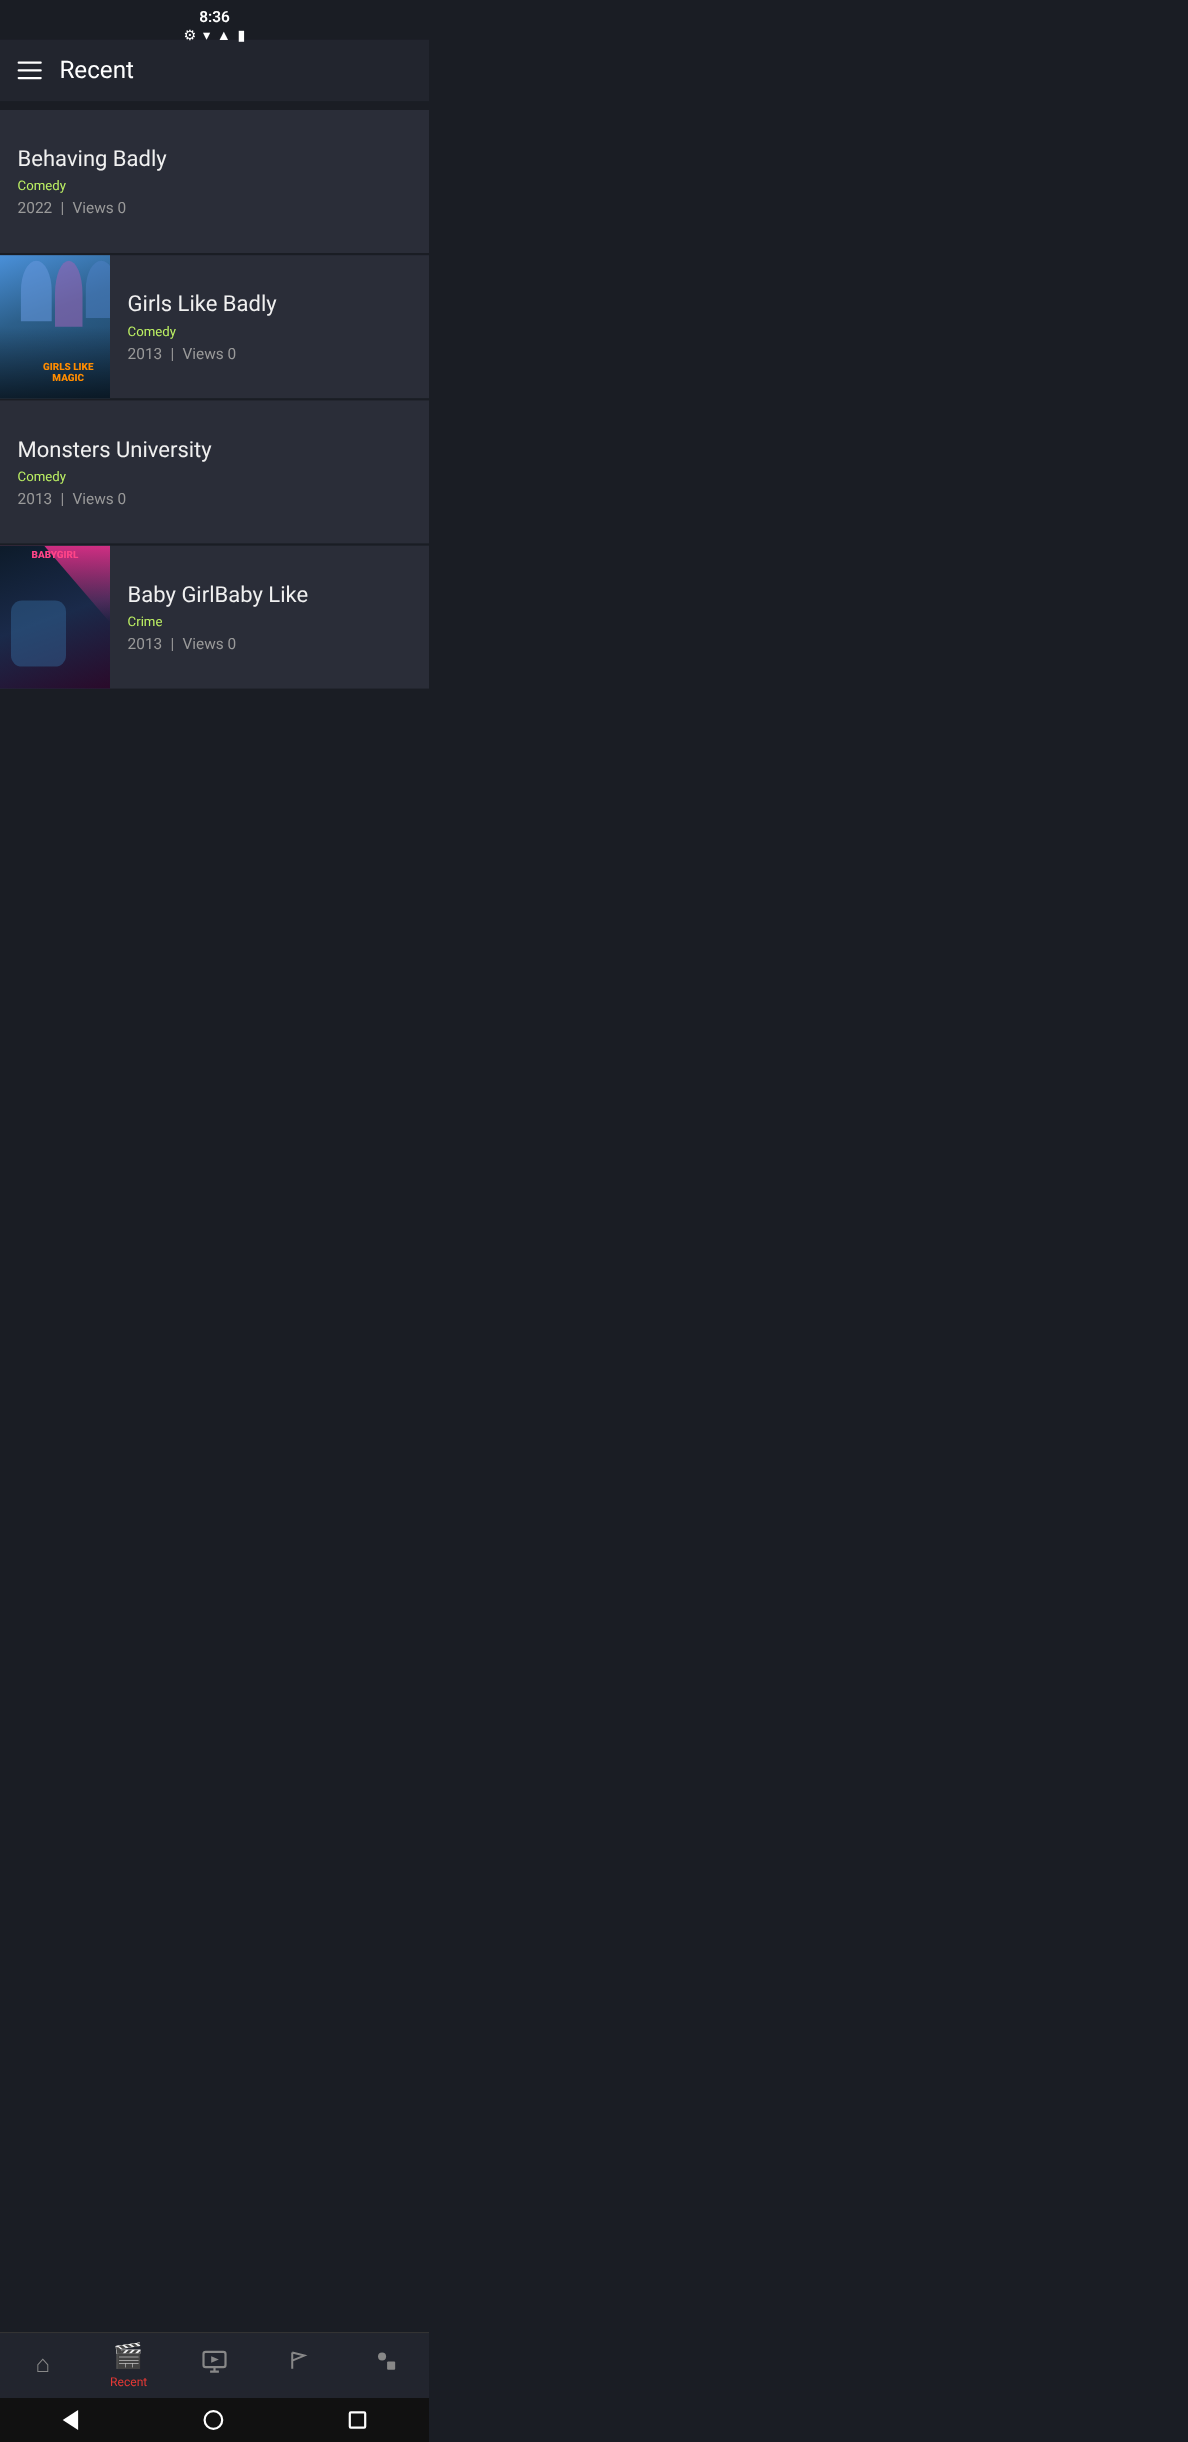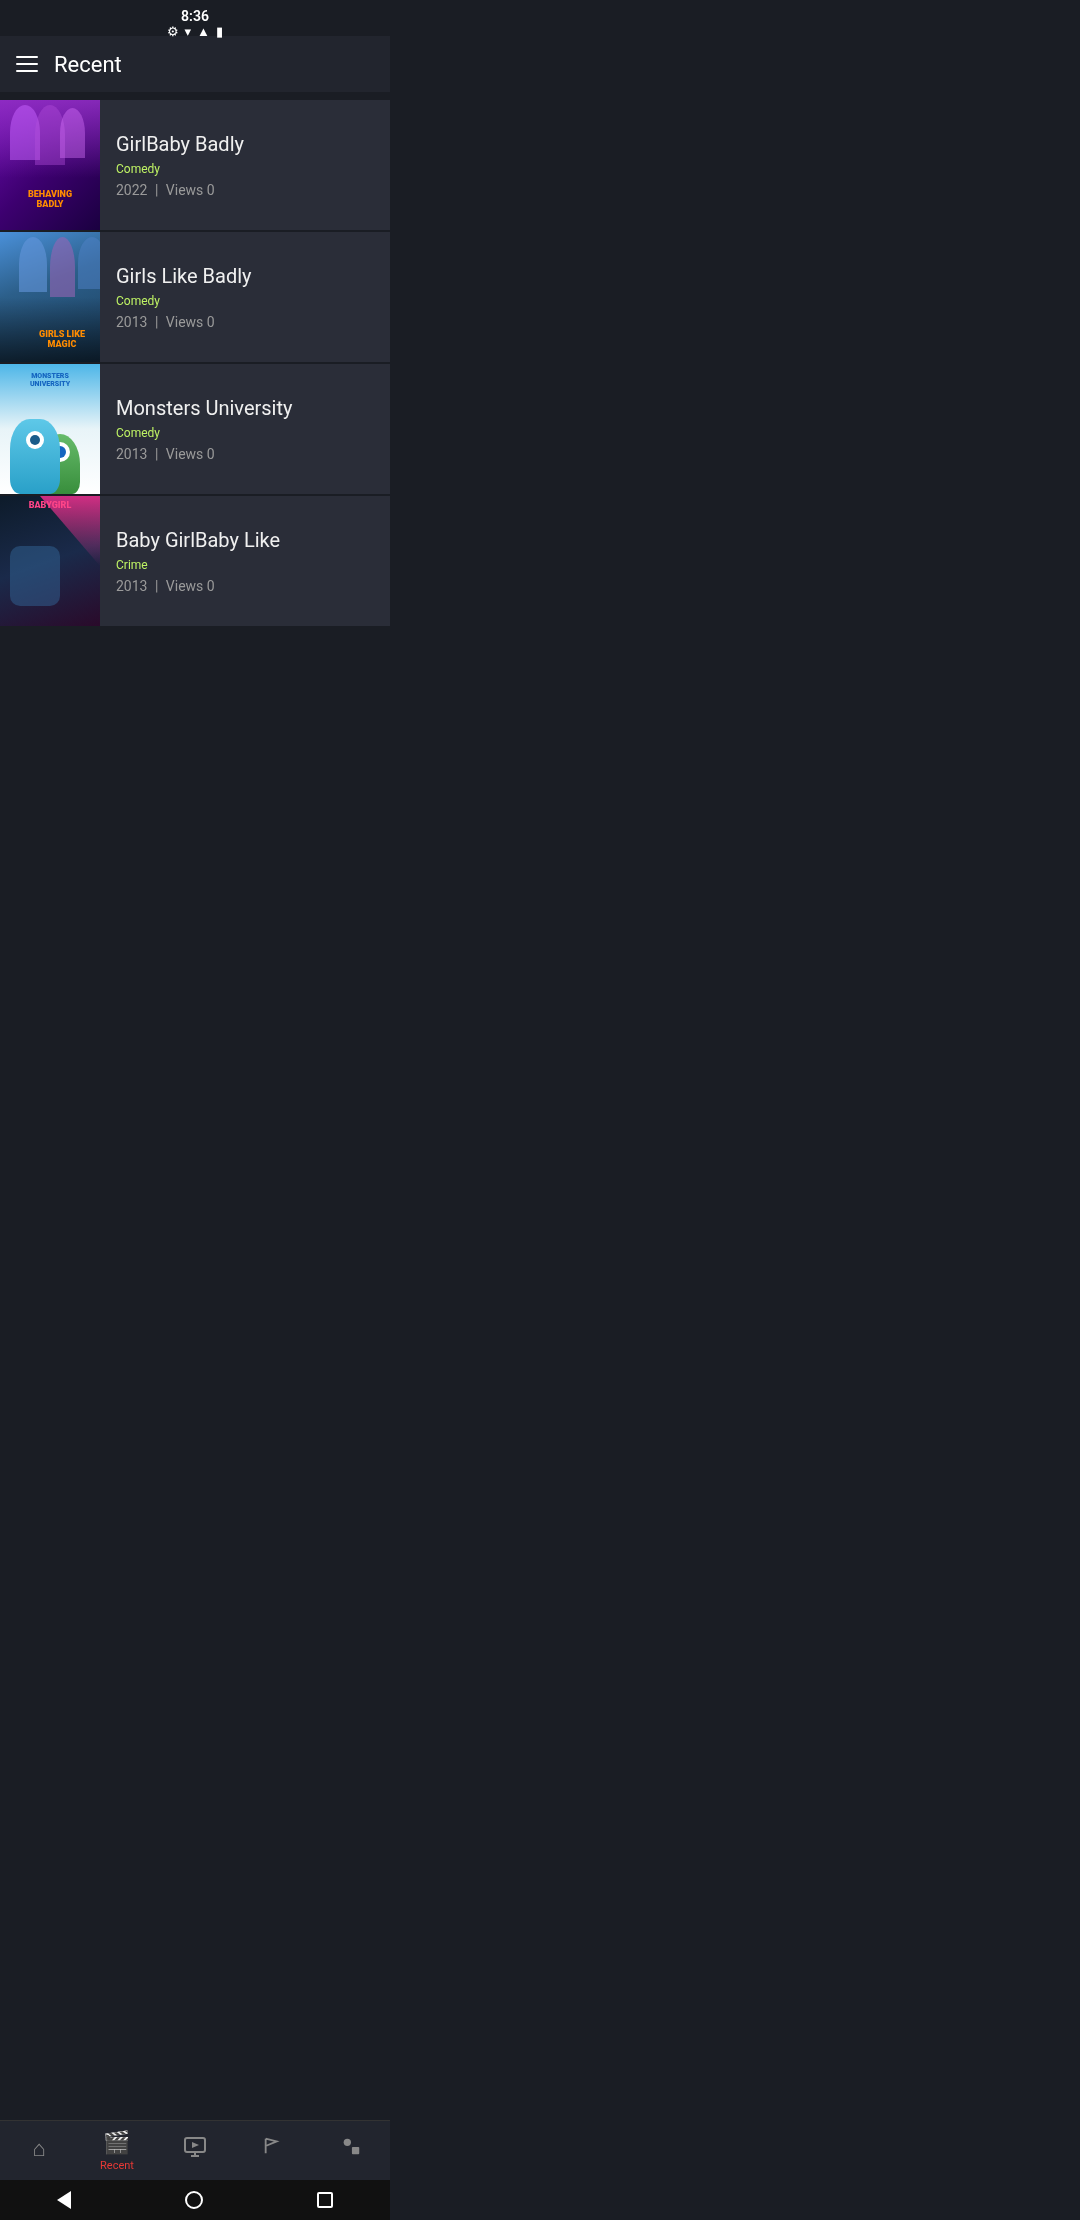--- a/index.html
+++ b/index.html
@@ -324,33 +324,22 @@
     <span></span>
     <span></span>
     <span></span>
   </div>
   <span class="header-title">Recent</span>
 </div>
 
 <div class="movie-list">
 
   <div class="movie-item">
-    <div class="movie-poster poster-behaving">
-      <div class="poster-placeholder" style="flex-direction:column; position:relative; width:100%; min-height:130px;">
-
-        <div style="position:absolute; top:0; left:0; right:0; bottom:0; overflow:hidden;">
-          <div style="position:absolute; top:5px; left:10px; width:30px; height:55px; background:rgba(200,100,255,0.5); border-radius:50% 50% 0 0;"></div>
-          <div style="position:absolute; top:5px; left:35px; width:30px; height:60px; background:rgba(180,80,220,0.4); border-radius:50% 50% 0 0;"></div>
-          <div style="position:absolute; top:8px; left:60px; width:25px; height:50px; background:rgba(220,120,255,0.4); border-radius:50% 50% 0 0;"></div>
-        </div>
-        <div class="poster-behaving-text">BEHAVING<br>BADLY</div>
-      </div>
-    </div>
     <div class="movie-info">
-      <span class="movie-title">GirlBaby Badly</span>
+      <span class="movie-title">Behaving Badly</span>
       <span class="movie-genre">Comedy</span>
       <span class="movie-meta">
         <span>2022</span><span class="meta-separator"> | </span><span>Views 0</span>
       </span>
     </div>
   </div>
 
   <div class="movie-item">
     <div class="movie-poster poster-girls">
       <div class="poster-placeholder" style="position:relative; width:100%; min-height:130px;margin-left:12px;">
@@ -365,37 +354,20 @@
     <div class="movie-info">
       <span class="movie-title">Girls Like Badly</span>
       <span class="movie-genre">Comedy</span>
       <span class="movie-meta">
         <span>2013</span><span class="meta-separator"> | </span><span>Views 0</span>
       </span>
     </div>
   </div>
 
   <div class="movie-item">
-    <div class="movie-poster poster-monsters">
-      <div class="poster-placeholder" style="position:relative; width:100%; min-height:130px;">
-        <div class="poster-monsters-title">MONSTERS<br>UNIVERSITY</div>
-
-        <div style="position:absolute; bottom:0; left:10px; width:50px; height:75px; background:linear-gradient(180deg,#5ec8e8 0%,#29a0c8 100%); border-radius:40% 40% 20% 20%; z-index:2;">
-          <div style="position:absolute; top:12px; left:50%; transform:translateX(-50%); width:18px; height:18px; background:#fff; border-radius:50%;">
-            <div style="position:absolute; top:4px; left:4px; width:10px; height:10px; background:#1a5c8a; border-radius:50%;"></div>
-          </div>
-        </div>
-
-        <div style="position:absolute; bottom:0; left:40px; width:40px; height:60px; background:linear-gradient(180deg,#66bb6a 0%,#388e3c 100%); border-radius:50% 50% 20% 20%; z-index:1;">
-          <div style="position:absolute; top:8px; left:50%; transform:translateX(-50%); width:20px; height:20px; background:#fff; border-radius:50%;">
-            <div style="position:absolute; top:4px; left:4px; width:12px; height:12px; background:#1565c0; border-radius:50%;"></div>
-          </div>
-        </div>
-      </div>
-    </div>
     <div class="movie-info">
       <span class="movie-title">Monsters University</span>
       <span class="movie-genre">Comedy</span>
       <span class="movie-meta">
         <span>2013</span><span class="meta-separator"> | </span><span>Views 0</span>
       </span>
     </div>
   </div>
 
   <div class="movie-item">

